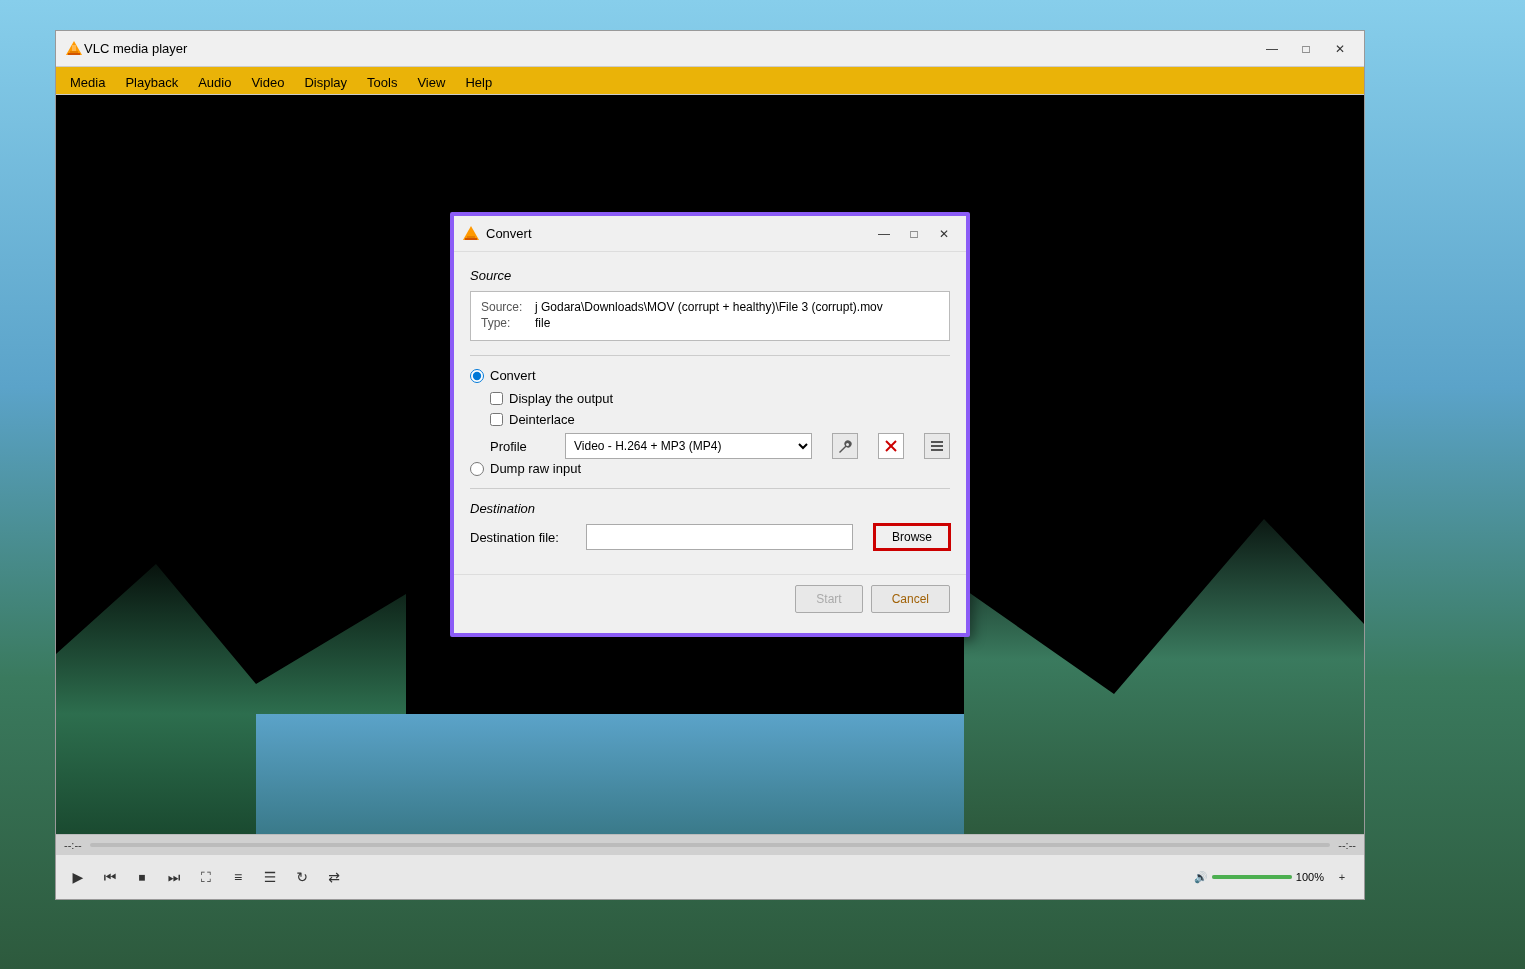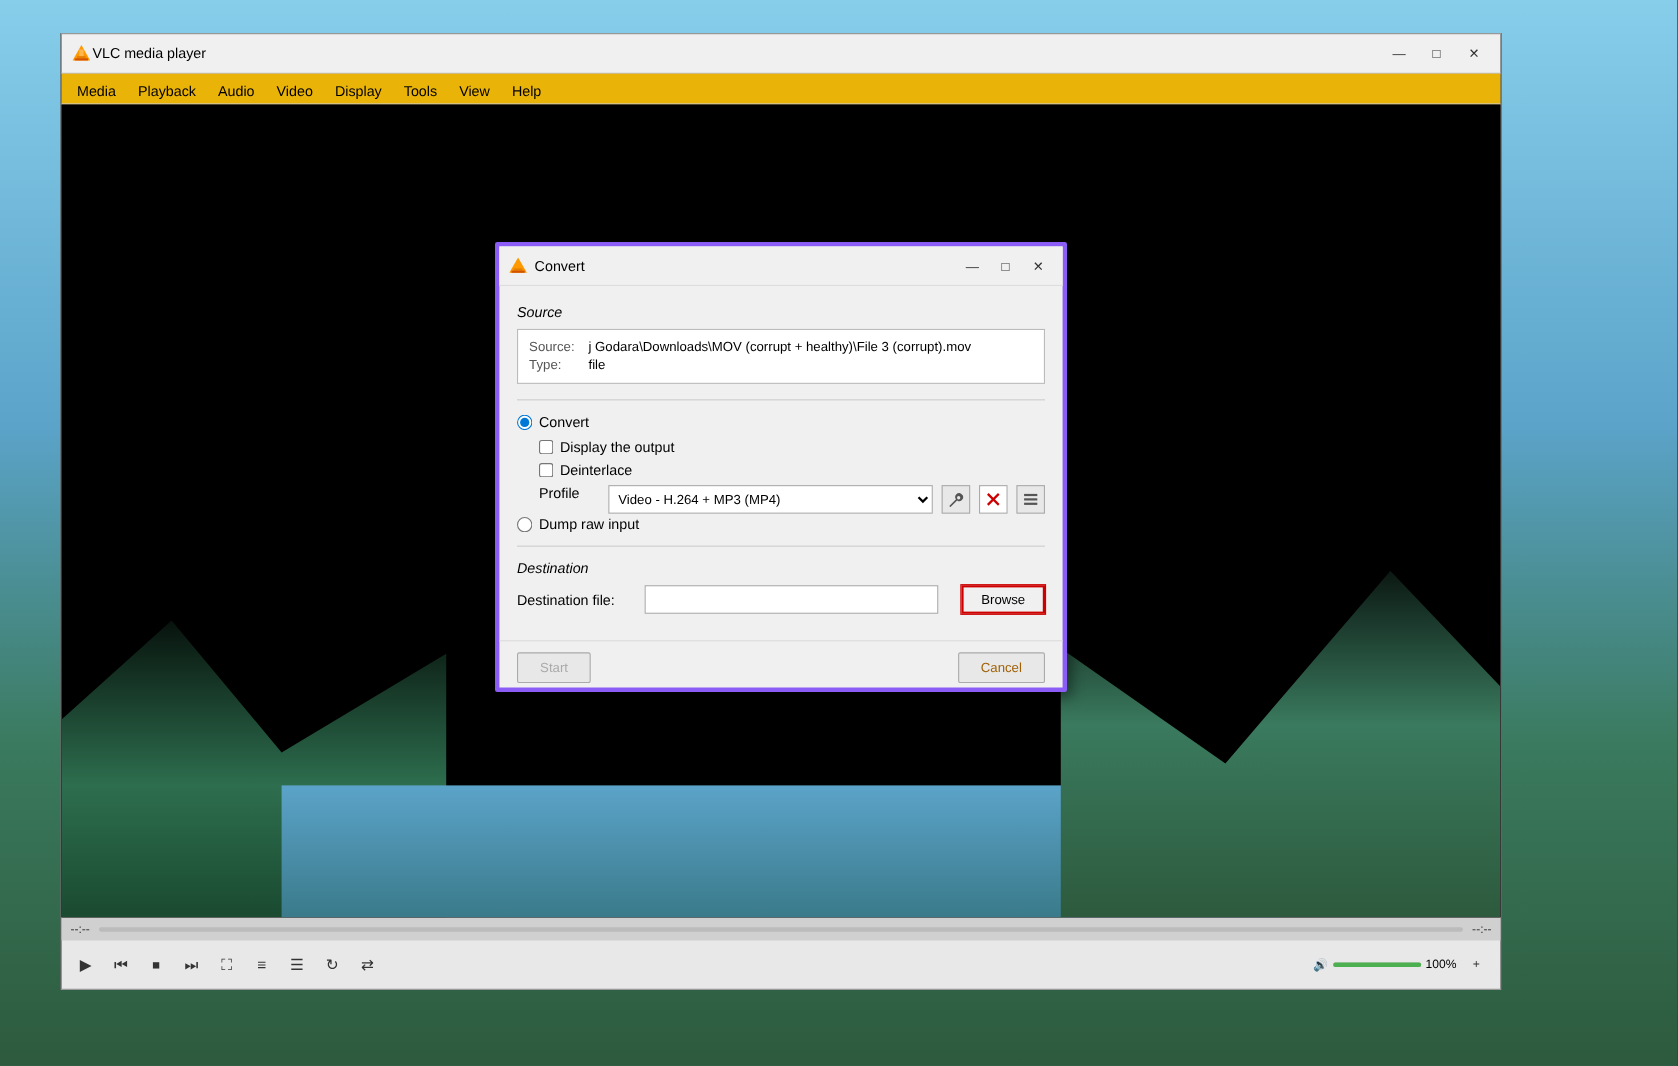--- a/index.html
+++ b/index.html
@@ -295,22 +295,22 @@
     }
 
     .checkbox-input {
       width: 13px;
       height: 13px;
       cursor: pointer;
     }
 
     .profile-row {
       display: flex;
-      align-items: flex-start;
-      gap: 8px;
+      align-items: center;
+      gap: 20px;
       margin-left: 20px;
       margin-bottom: 2px;
     }
 
     .profile-label {
       min-width: 55px;
       font-size: 13px;
     }
 
     .profile-select {
@@ -371,23 +371,23 @@
       background: #f0f0f0;
       cursor: pointer;
       font-size: 12px;
       font-weight: normal;
       color: #000;
       box-shadow: 0 0 0 1px #cc0000;
     }
 
     .dialog-footer {
       display: flex;
-      justify-content: space-between;
+      justify-content: flex-end;
       gap: 8px;
-      padding: 10px 16px 4px;
+      padding: 10px 16px 20px;
       border-top: 1px solid #ddd;
       margin-top: 8px;
     }
 
     .footer-btn {
       height: 28px;
       padding: 0 20px;
       border: 1px solid #aaa;
       background: #e8e8e8;
       cursor: pointer;

